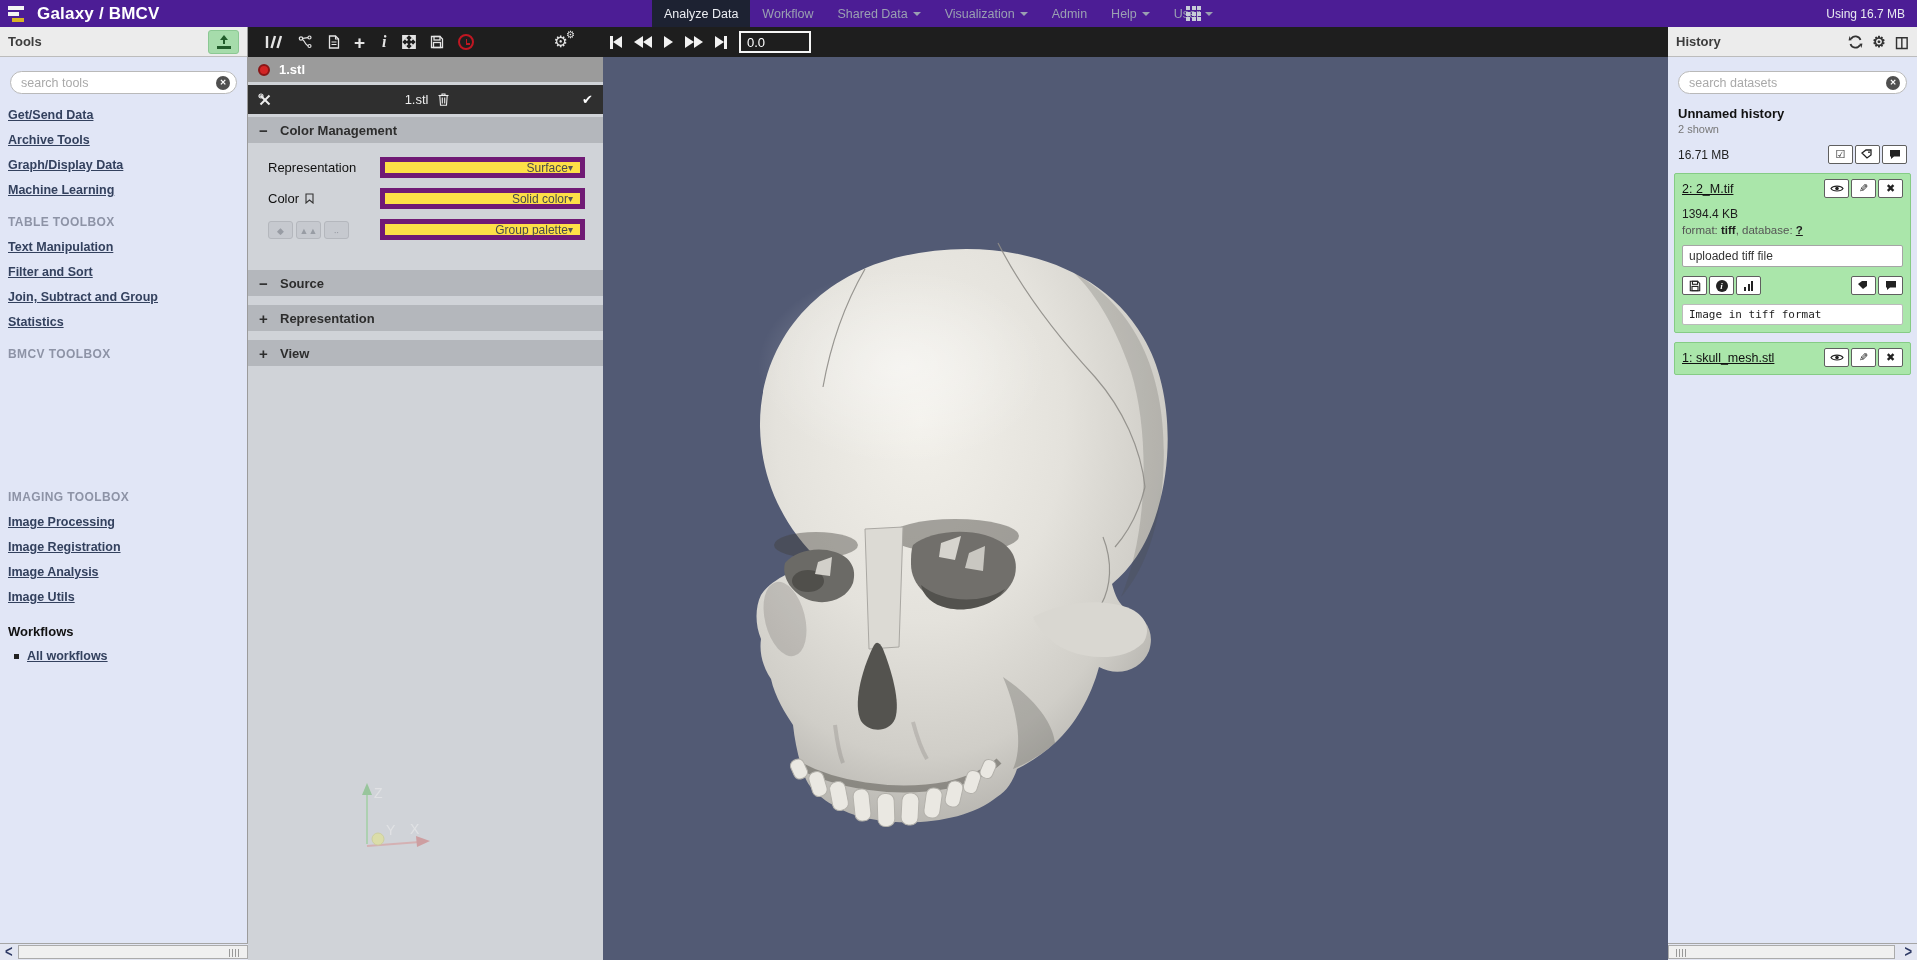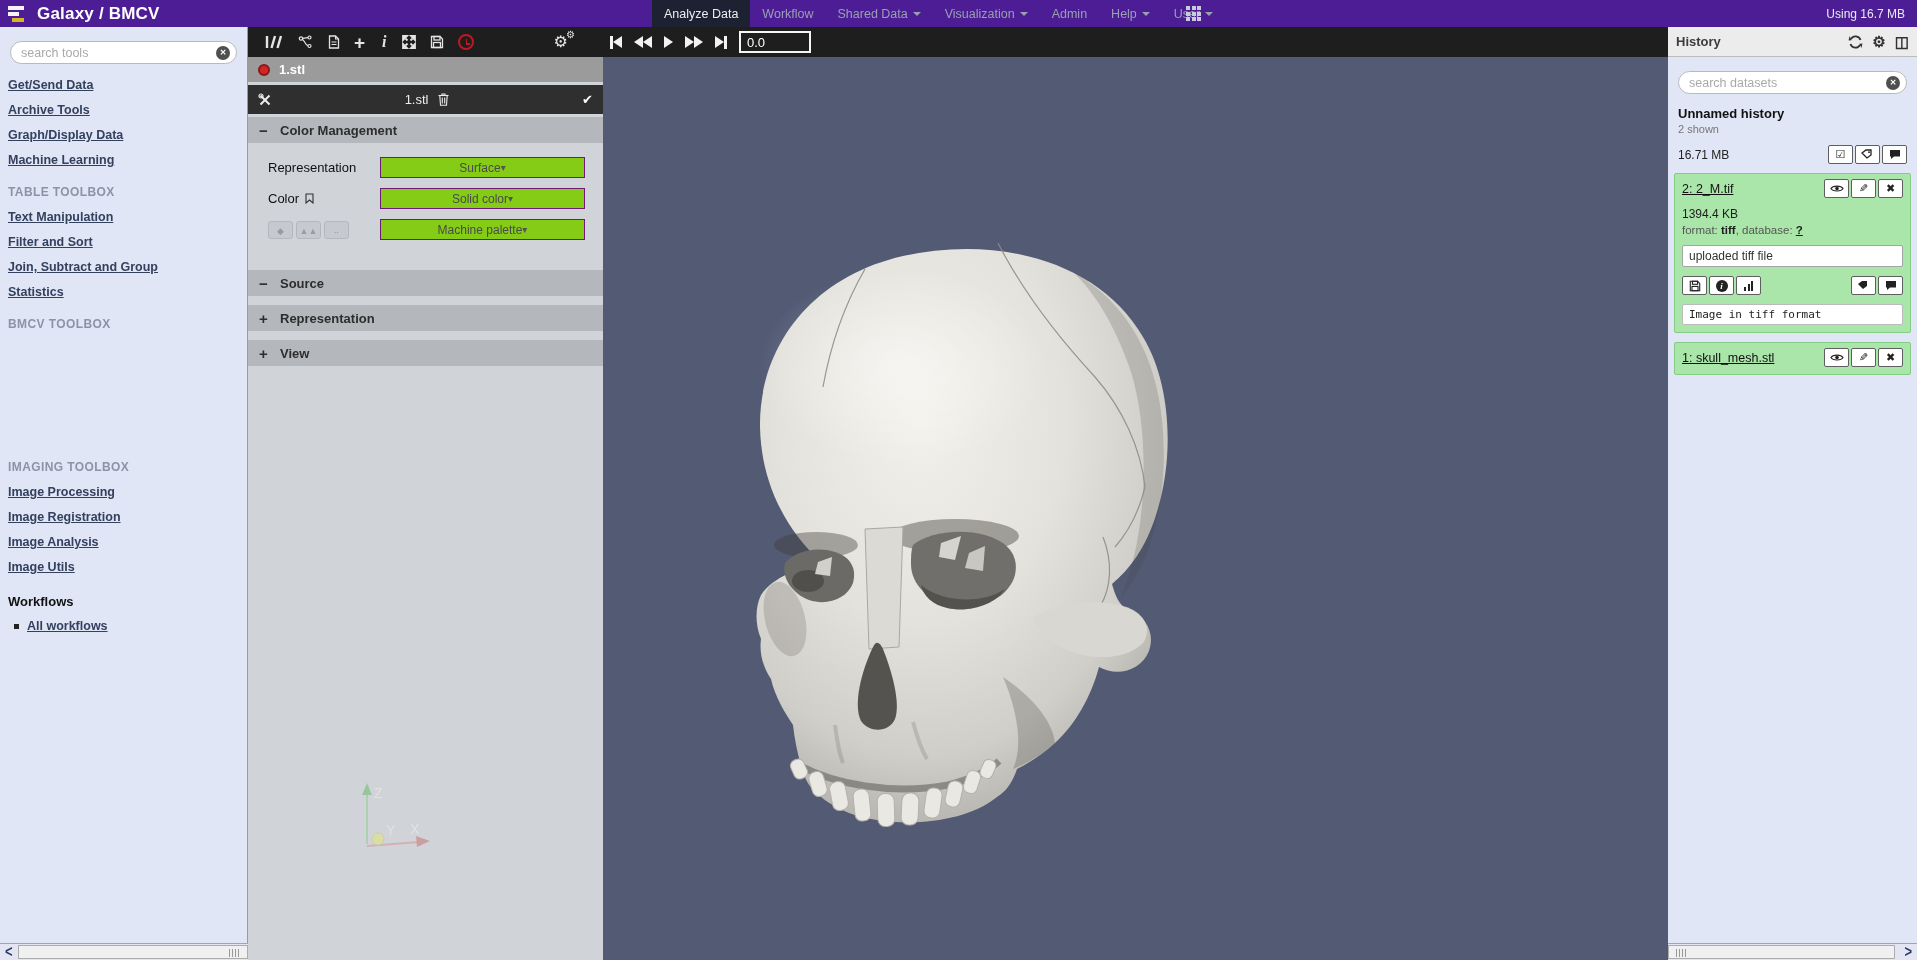--- a/index.html
+++ b/index.html
@@ -68,21 +68,21 @@
   .ds-header { height:25px; background:#9b9b9b; color:#fff; font-weight:bold; font-size:13px; display:flex; align-items:center; gap:9px; padding:0 10px; margin-bottom:3px; }
   .rec-dot { width:12px; height:12px; border-radius:50%; background:#d32525; border:2px solid #8a1717; flex:0 0 auto; }
   .file-row { height:29px; background:#2f2f2f; color:#ededed; font-size:13px; display:flex; align-items:center; padding:0 10px; }
   .file-row .spacer { flex:1; }
   .sec-bar { height:26px; background:#b4b7bc; color:#2d2d2d; font-weight:bold; font-size:13px; display:flex; align-items:center; gap:9px; padding:0 11px; margin-top:9px; cursor:pointer; }
   .sec-bar.first { margin-top:0; }
   .sec-icn { font-weight:bold; font-size:15px; width:12px; line-height:1; }
   .cm-body { padding:14px 12px 6px 20px; }
   .cfg-row { display:flex; align-items:center; margin-bottom:10px; }
   .cfg-label { width:112px; font-size:13px; color:#101010; display:flex; align-items:center; gap:6px; flex:0 0 auto; }
-  .select { width:205px; height:21px; background:#84cc16; border:1px solid #701a75; display:flex; align-items:center; justify-content:center; padding:0 7px; font-size:12px; color:#4a4a4a; cursor:pointer; }
+  .select { width:205px; height:21px; background:#fde047; border:5px solid #701a75; display:flex; align-items:center; justify-content:flex-end; padding:0 7px; font-size:12px; color:#4a4a4a; cursor:pointer; }
   .select .sel-caret { font-size:10px; color:#555; }
   .mini-btns { width:112px; display:flex; gap:3px; flex:0 0 auto; }
   .mini-btn { width:25px; height:18px; background:#c6c9cf; border:1px solid #b4b7bd; border-radius:3px; color:#989ca4; font-size:9px; display:flex; align-items:flex-end; justify-content:center; padding-bottom:2px; cursor:pointer; }
 
   
   .viewer { flex:1; position:relative; background:#525a74; min-width:0; }
   .viewer svg.skull-svg { position:absolute; inset:0; width:100%; height:100%; }
 
   
   .history { width:249px; background:#e1e6f6; display:flex; flex-direction:column; }
@@ -190,20 +190,30 @@
       <i></i>
       <i></i>
       <i></i>
     </div>
   <div class="usage">Using 16.7 MB</div>
 </div>
 
 <div class="main">
 
   <aside class="tools">
+    <div class="panel-head">
+      <span>Tools</span>
+      <div class="upload-btn">
+        <span class="upload-glyph">
+            <i class="arr"></i>
+            <i class="stem"></i>
+            <i class="base"></i>
+          </span>
+      </div>
+    </div>
     <div class="tools-body">
       <div class="search-pill">
         <input placeholder="search tools" style="">
         <span class="clear-btn">✕</span>
       </div>
       <div class="tool-links">
         <a class="tool-link">Get/Send Data</a>
         <a class="tool-link">Archive Tools</a>
         <a class="tool-link">Graph/Display Data</a>
         <a class="tool-link">Machine Learning</a>
@@ -370,21 +380,21 @@
               <span class="sel-caret">▾</span>
             </div>
           </div>
           <div class="cfg-row">
             <span class="mini-btns">
               <span class="mini-btn">◆</span>
               <span class="mini-btn">▲▲</span>
               <span class="mini-btn">‥</span>
             </span>
             <div class="select">
-              <span>Machine palette</span>
+              <span>Group palette</span>
               <span class="sel-caret">▾</span>
             </div>
           </div>
         </div>
 
         <div class="sec-bar" style="margin-top:14px">
           <span class="sec-icn">−</span>
           <span>Source</span>
         </div>
         <div class="sec-bar">

